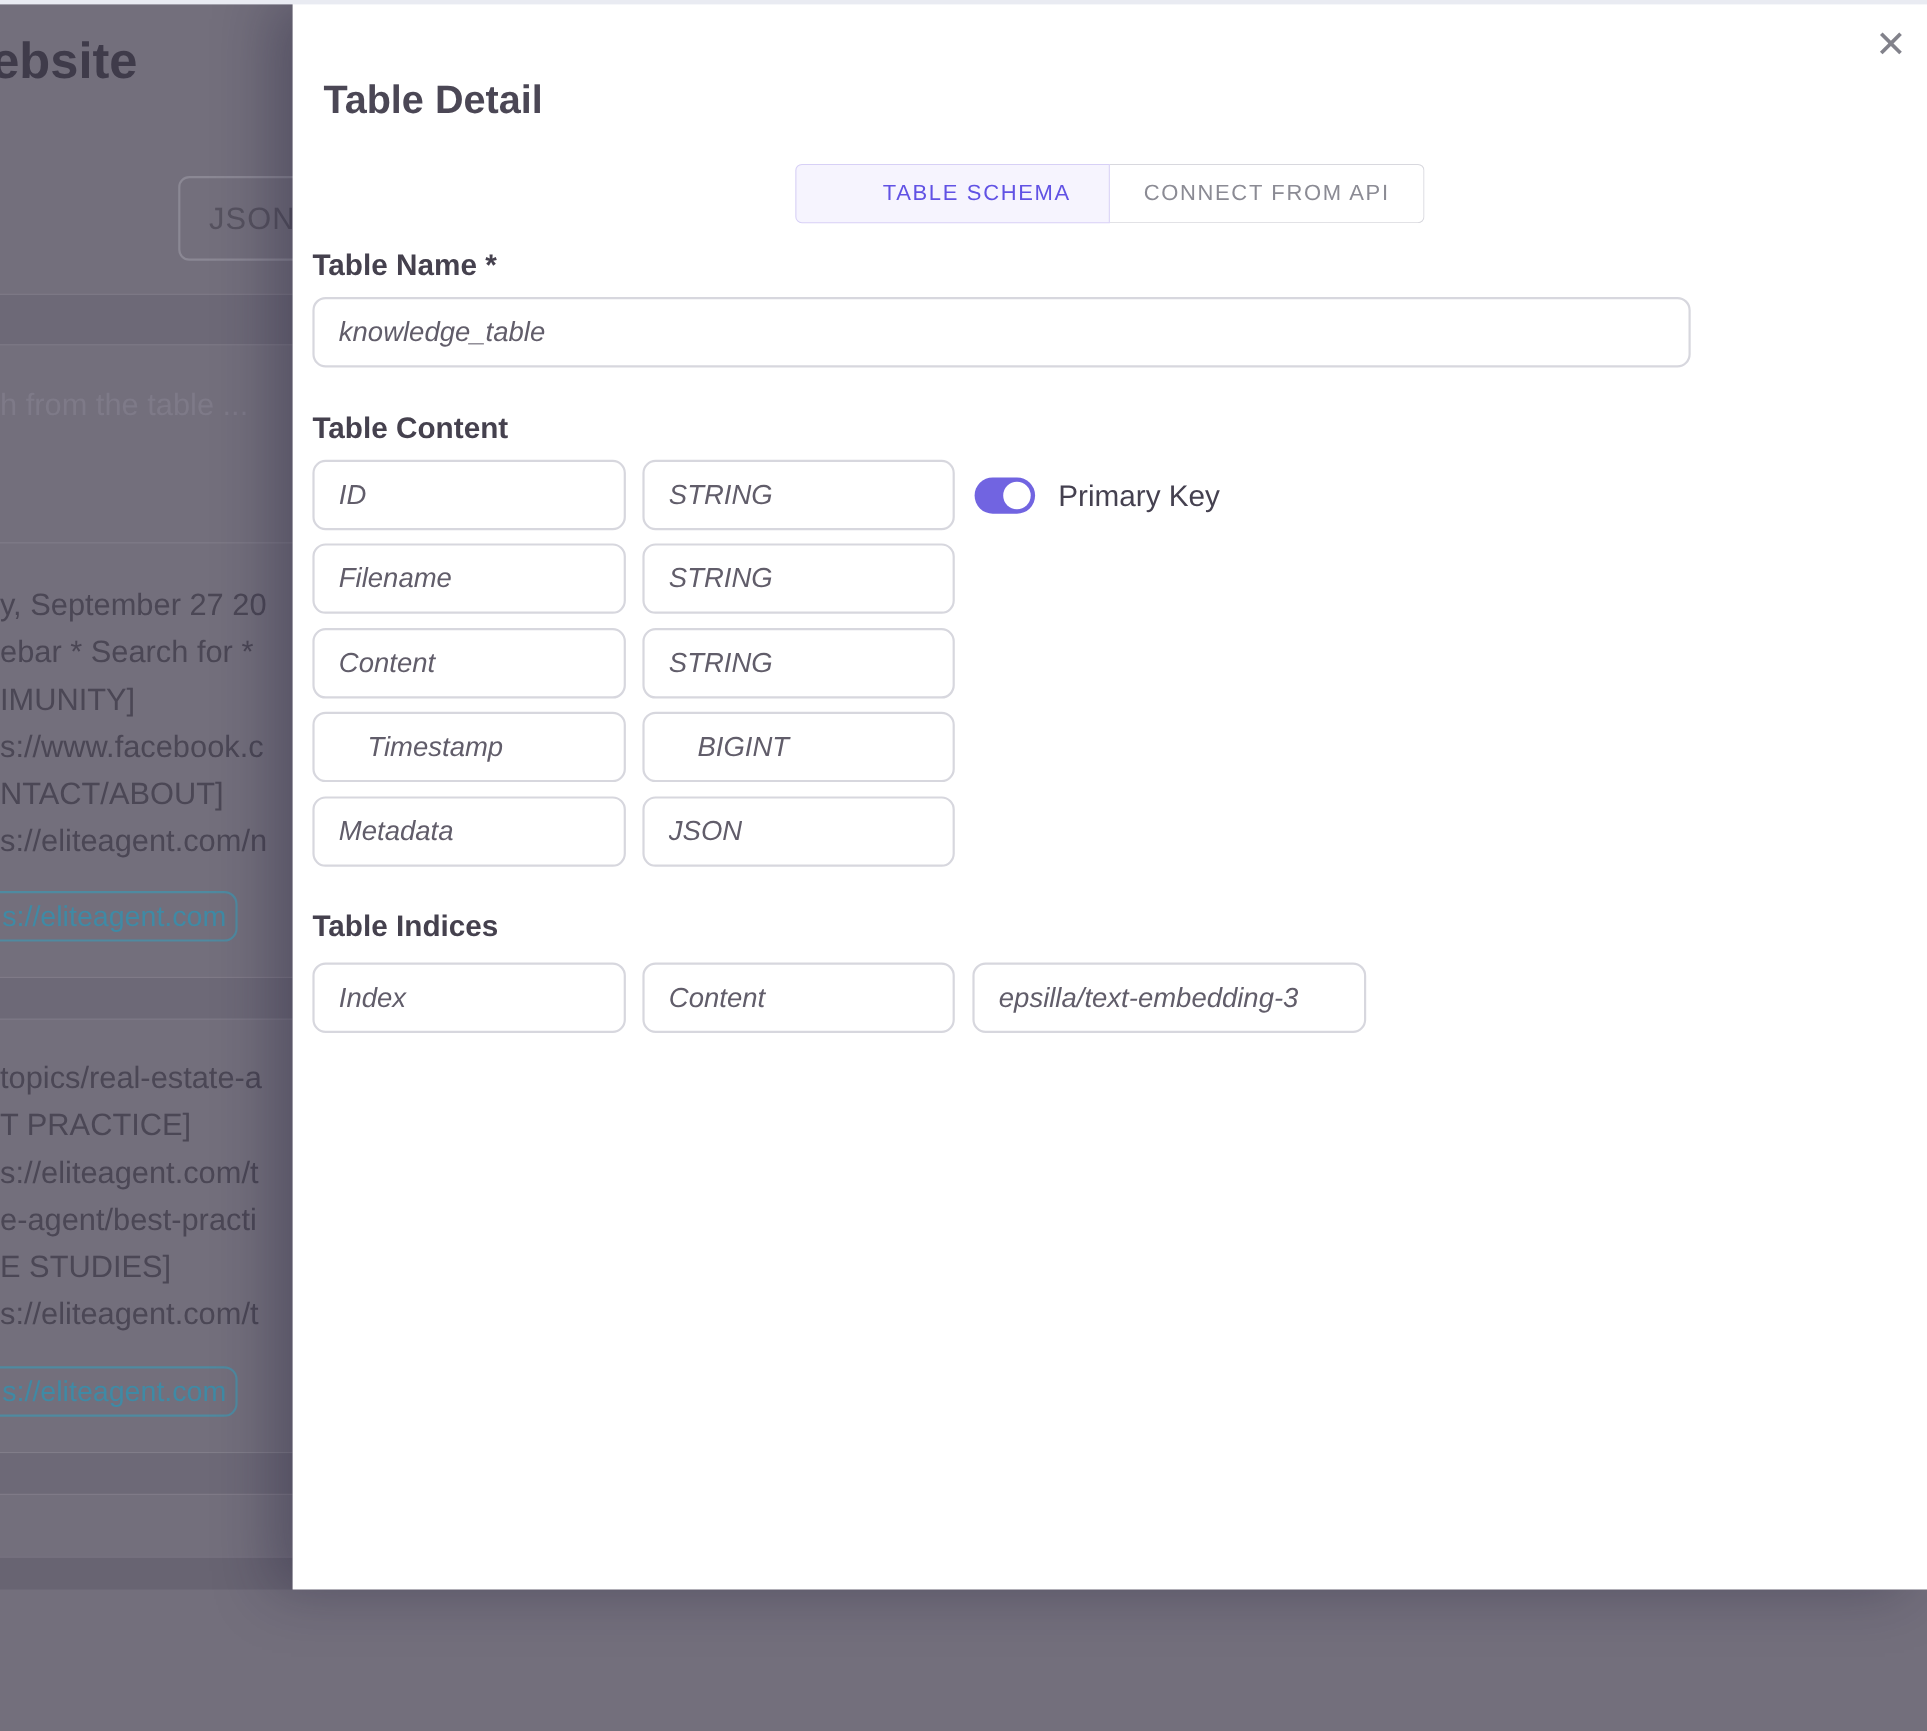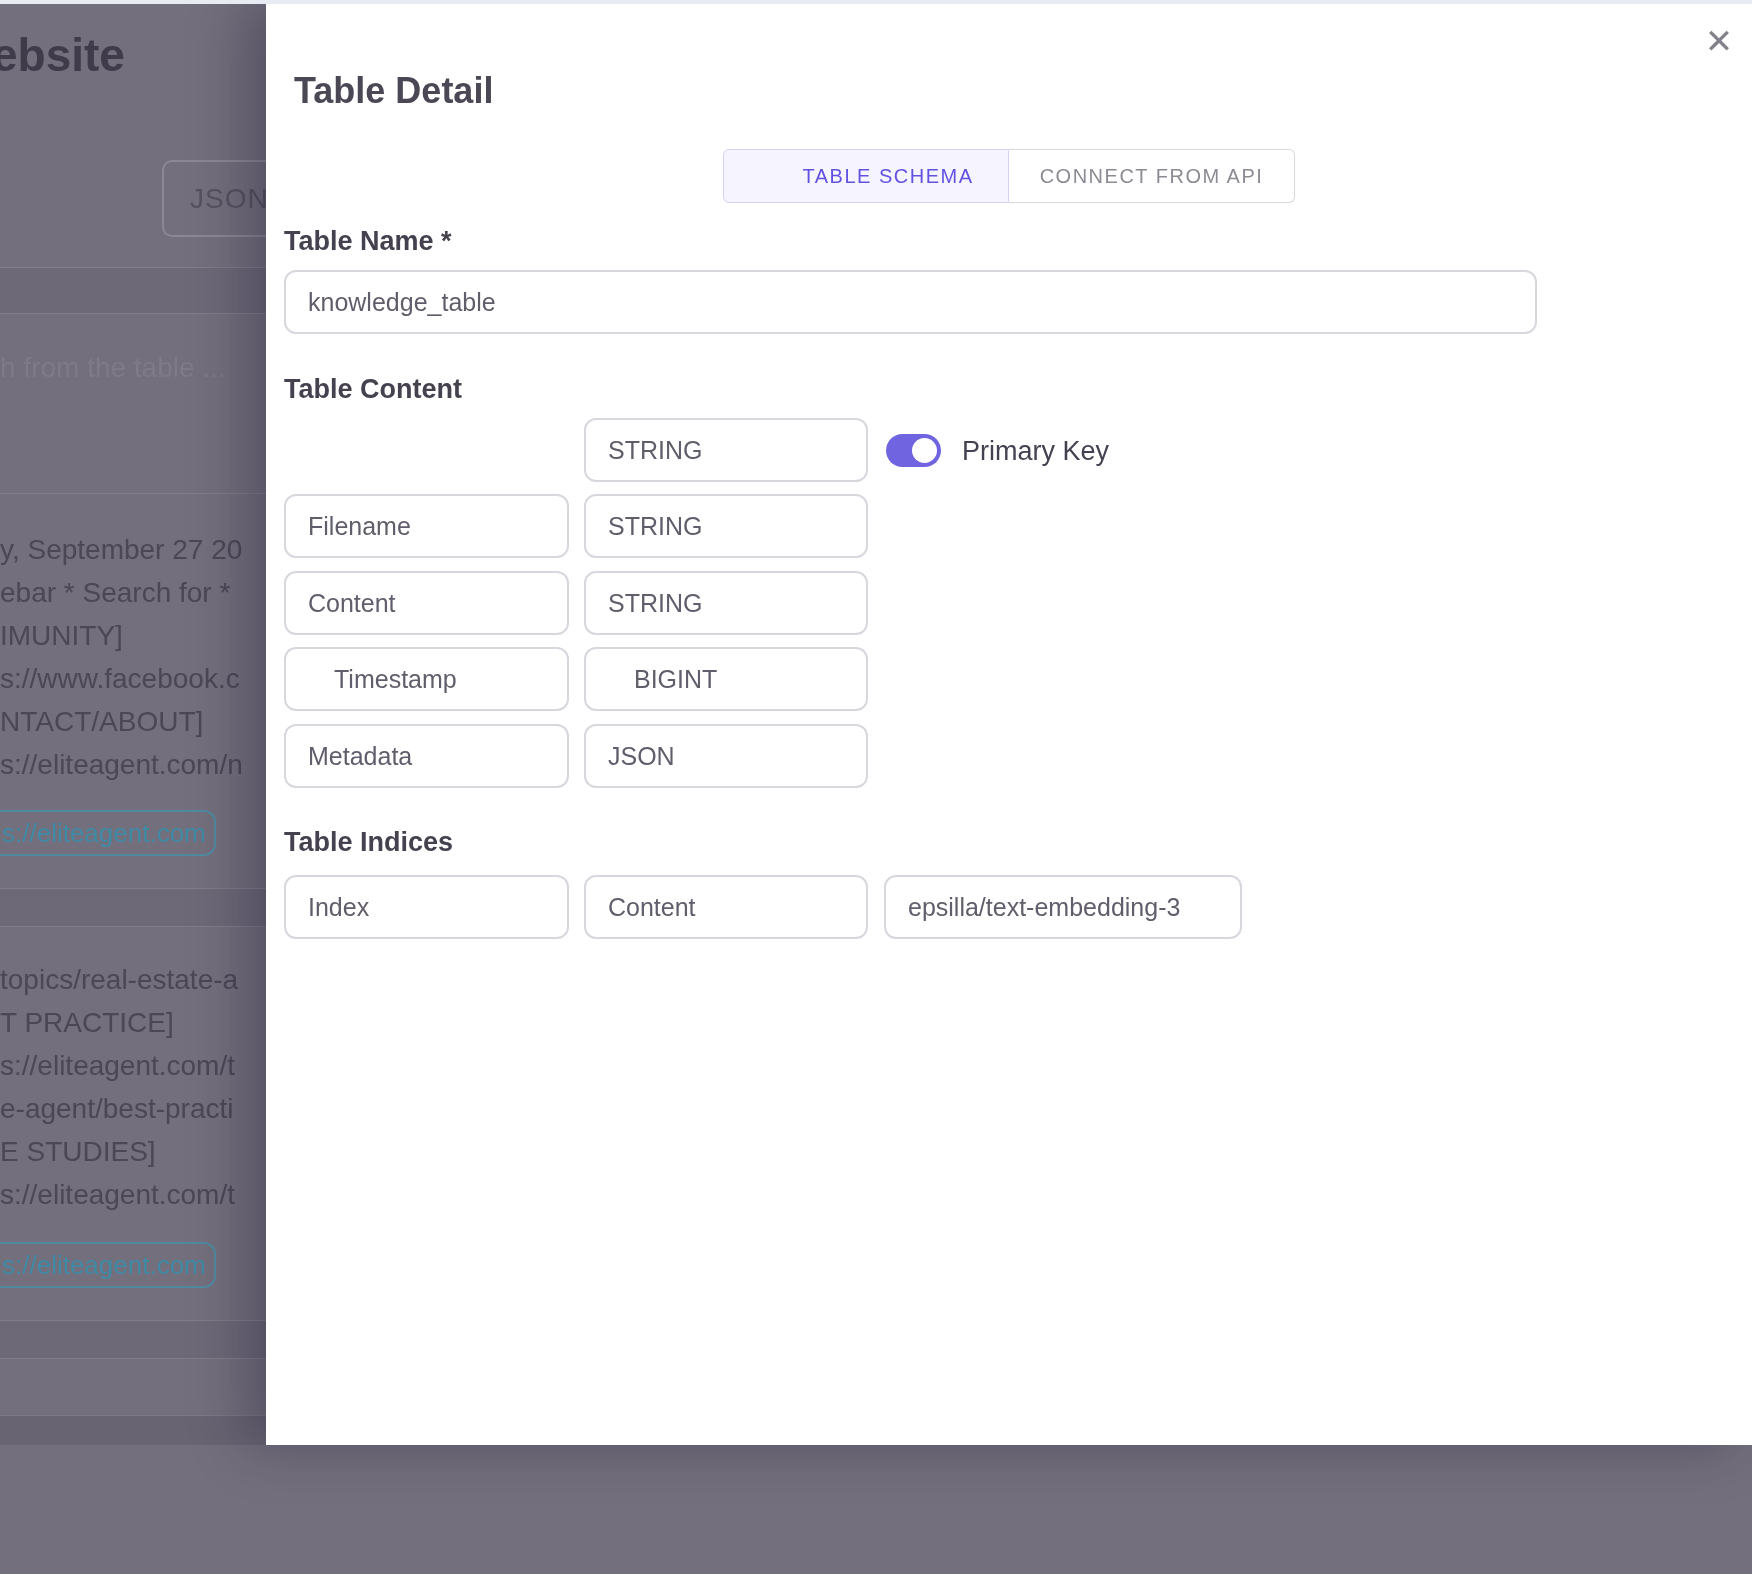--- a/index.html
+++ b/index.html
@@ -51,21 +51,21 @@
   .tab:first-child{border-radius:6px 0 0 6px;padding-left:44px;}
   .tab:last-child{border-radius:0 6px 6px 0;border-left:none;}
 
   .section-label{position:absolute;left:18px;font-size:27px;font-weight:700;color:#45414e;white-space:nowrap;}
   .lbl-name{top:226px;}
   .lbl-fields{top:374px;}
   .lbl-indices{top:827px;}
 
   .ipt{position:absolute;height:64px;box-sizing:border-box;border:2px solid #d7d7de;border-radius:12px;
        background:#ffffff;font-family:"Liberation Sans", sans-serif;font-size:25px;color:#615d6a;
-       padding:0 22px;outline:none;}
+       padding:0 22px;outline:none;font-style:italic;}
   .name-input{left:18px;top:270px;width:1253px;}
 
   .row-c1{left:18px;width:285px;}
   .row-c2{left:318px;width:284px;}
   .row-c3{left:618px;width:358px;white-space:nowrap;overflow:hidden;}
   .fr0{top:418px;} .fr1{top:494px;} .fr2{top:571px;} .fr3{top:647px;padding-left:48px;} .fr4{top:724px;}
   .ir0{top:875px;}
 
   .toggle{position:absolute;left:620px;top:434px;width:55px;height:33px;border-radius:17px;
           background:#7164e1;cursor:pointer;}
@@ -125,20 +125,21 @@
     <div class="tabs">
       <div class="tab active">TABLE SCHEMA</div>
       <div class="tab">CONNECT FROM API</div>
     </div>
 
     <div class="section-label lbl-name">Table Name *</div>
     <input class="ipt name-input" value="knowledge_table" style="">
 
     <div class="section-label lbl-fields">Table Content</div>
 
+    <input class="ipt row-c1 fr0" value="ID" style="">
     <input class="ipt row-c2 fr0" value="STRING" style="">
     <div class="toggle">
       <div class="knob"></div>
     </div>
     <div class="pk-label">Primary Key</div>
 
     <input class="ipt row-c1 fr1" value="Filename" style="">
     <input class="ipt row-c2 fr1" value="STRING" style="">
 
     <input class="ipt row-c1 fr2" value="Content" style="">

